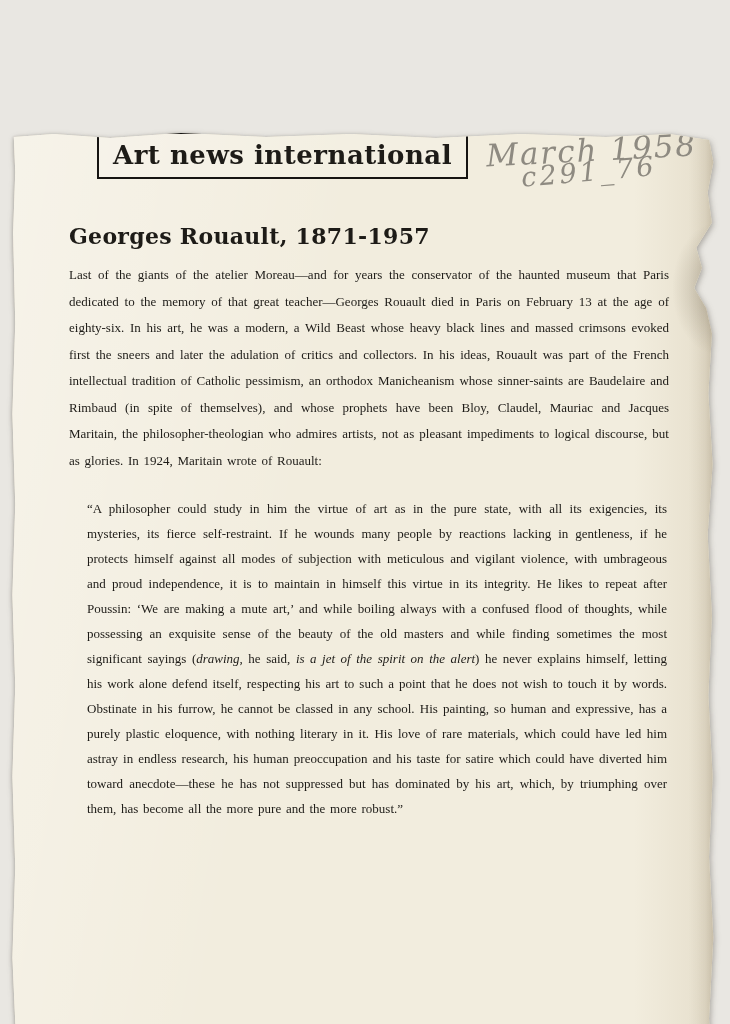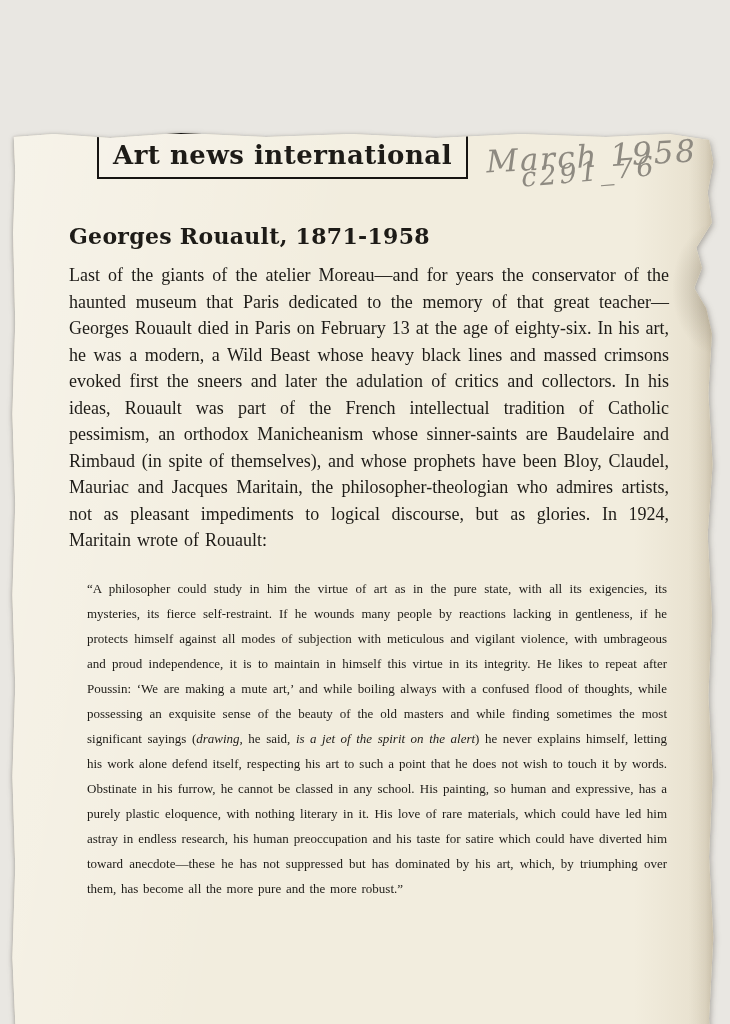--- a/index.html
+++ b/index.html
@@ -47,21 +47,21 @@
   .catalog-note{
     position:absolute;top:24px;right:62px;
     color:var(--pencil);
     font-family:"DejaVu Serif",serif;
     font-style:italic;
     font-size:27px;
     letter-spacing:3px;
     transform:rotate(-5deg);
   }
   .masthead-row{
-    display:flex;align-items:center;gap:18px;
+    display:flex;align-items:flex-start;gap:18px;
     margin:124px 40px 0 58px;
     padding-left:28px;
   }
   .masthead-box{
     display:inline-block;
     border:2px solid #161412;
     padding:6px 14px 7px;
     background:rgba(255,255,255,.12);
   }
   .masthead-title{
@@ -82,21 +82,21 @@
   }
   .article-title{
     margin:44px 58px 0;
     font-family:"DejaVu Serif",serif;
     font-weight:bold;
     font-size:22px;
     letter-spacing:.3px;
   }
   .article-intro{
     margin:13px 50px 0 58px;
-    font-size:18px;
+    font-size:13px;
     line-height:26.5px;
     text-align:justify;
     word-spacing:1.5px;
   }
   .article-quote{
     margin:22px 52px 0 76px;
     font-size:13px;
     line-height:25px;
     text-align:justify;
     word-spacing:1.5px;
@@ -115,21 +115,21 @@
 
       <div class="catalog-note">c291_76</div>
 
       <div class="masthead-row">
         <div class="masthead-box">
           <span class="masthead-title">Art news international</span>
         </div>
         <span class="date-note">March 1958</span>
       </div>
 
-      <h1 class="article-title">Georges Rouault, 1871-1958</h1>
+      <h1 class="article-title">Georges Rouault, 1871-1957</h1>
 
       <p class="article-intro">Last of the giants of the atelier Moreau—and for years the conservator of the haunted museum that Paris dedicated to the memory of that great teacher—Georges Rouault died in Paris on February 13 at the age of eighty-six. In his art, he was a modern, a Wild Beast whose heavy black lines and massed crimsons evoked first the sneers and later the adulation of critics and collectors. In his ideas, Rouault was part of the French intellectual tradition of Catholic pessimism, an orthodox Manicheanism whose sinner-saints are Baudelaire and Rimbaud (in spite of themselves), and whose prophets have been Bloy, Claudel, Mauriac and Jacques Maritain, the philosopher-theologian who admires artists, not as pleasant impediments to logical discourse, but as glories. In 1924, Maritain wrote of Rouault:</p>
 
       <p class="article-quote"><span>“A philosopher could study in him the virtue of art as in the pure state, with all its exigencies, its mysteries, its fierce self-restraint. If he wounds many people by reactions lacking in gentleness, if he protects himself against all modes of subjection with meticulous and vigilant violence, with umbrageous and proud independence, it is to maintain in himself this virtue in its integrity. He likes to repeat after Poussin: ‘We are making a mute art,’ and while boiling always with a confused flood of thoughts, while possessing an exquisite sense of the beauty of the old masters and while finding sometimes the most significant sayings (</span><em>drawing</em><span>, he said, </span><em>is a jet of the spirit on the alert</em><span>) he never explains himself, letting his work alone defend itself, respecting his art to such a point that he does not wish to touch it by words. Obstinate in his furrow, he cannot be classed in any school. His painting, so human and expressive, has a purely plastic eloquence, with nothing literary in it. His love of rare materials, which could have led him astray in endless research, his human preoccupation and his taste for satire which could have diverted him toward anecdote—these he has not suppressed but has dominated by his art, which, by triumphing over them, has become all the more pure and the more robust.”</span></p>
 
     </div>
   </div>
 </div>
 
 </body></html>

